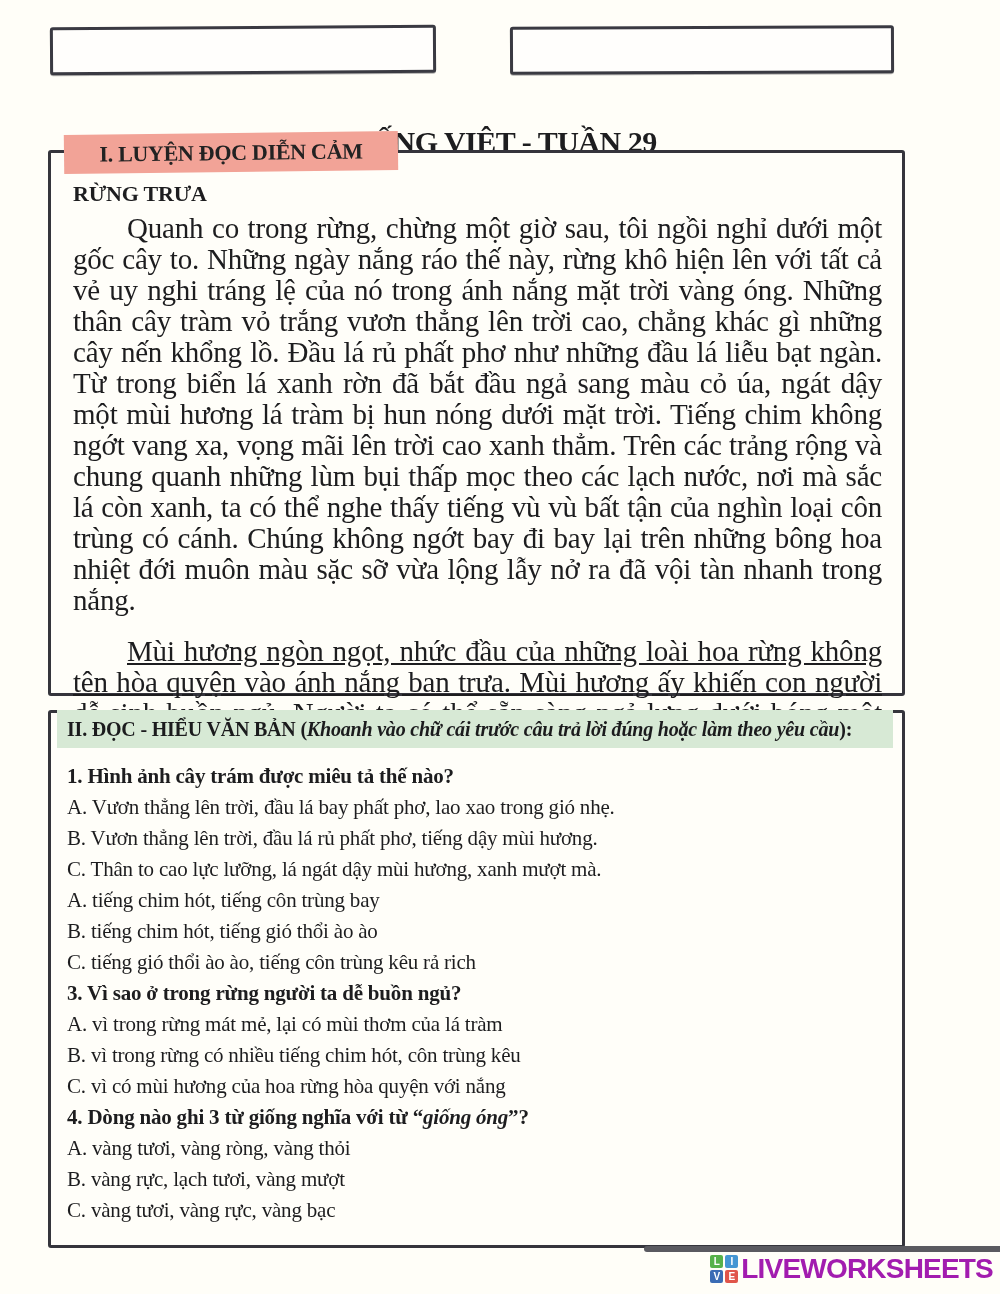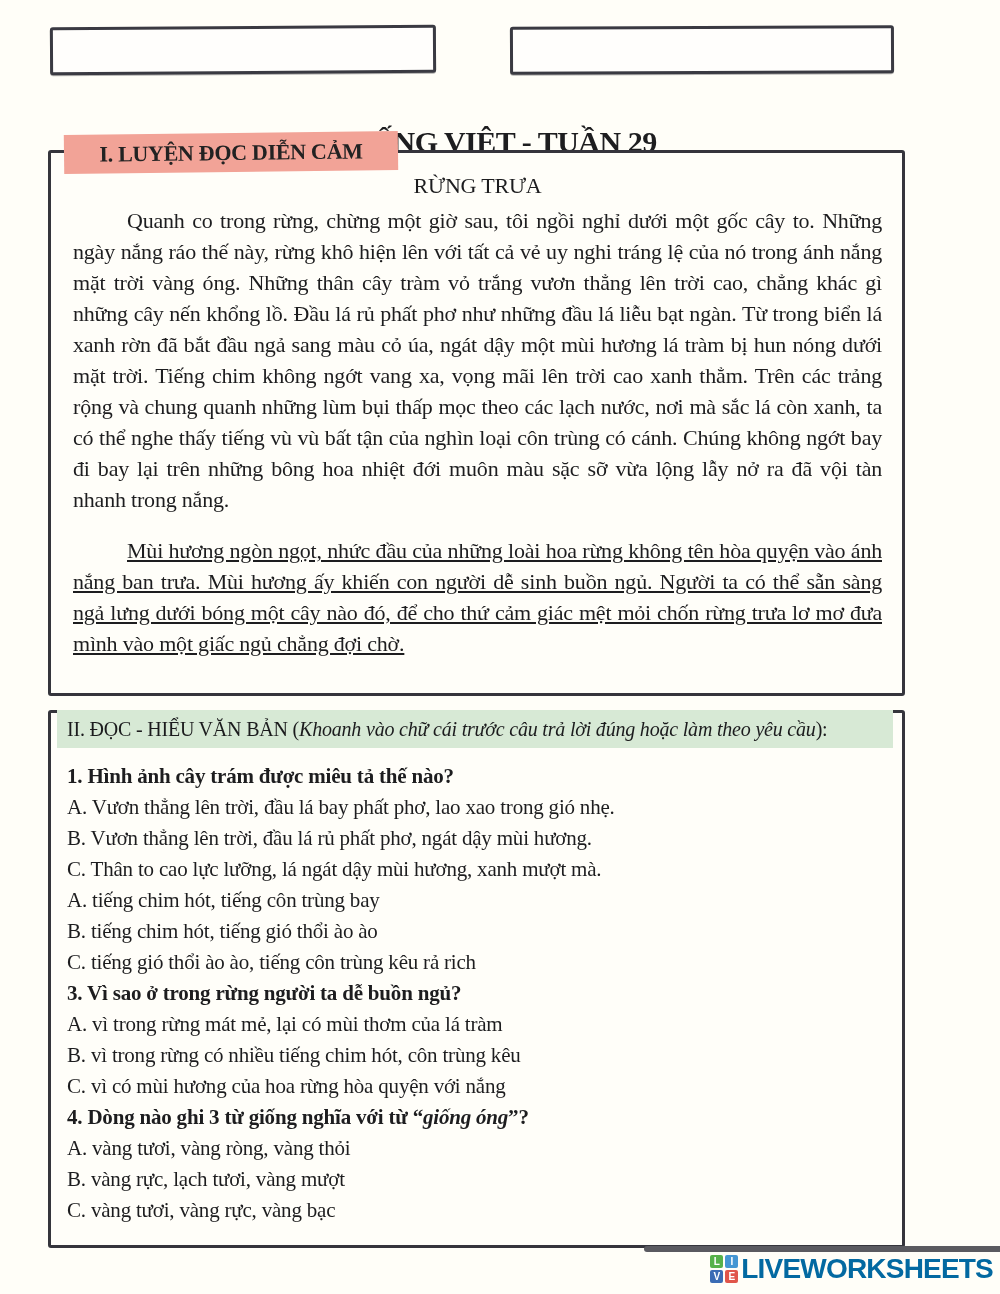--- a/index.html
+++ b/index.html
@@ -28,40 +28,40 @@
     position:absolute;left:48px;top:150px;width:851px;height:540px;
     border:3px solid #35353c;border-radius:3px;background:#fffef9;
   }
   .section1-label{
     position:absolute;left:64px;top:133px;width:334px;height:39px;
     display:flex;align-items:center;justify-content:center;
     font-weight:bold;font-size:22px;letter-spacing:-0.3px;
     transform:rotate(-0.7deg);z-index:3;color:#222;
   }
   .reading{padding:10px 20px 0 22px;}
-  .reading-title{text-align:center;font-weight:normal;font-size:22px;margin:10px 0 6px 0;letter-spacing:-0.2px;}
+  .reading-title{text-align:left;font-weight:bold;font-size:22px;margin:18px 0 6px 0;letter-spacing:-0.2px;}
   .reading p{
     margin:0;text-align:justify;text-indent:54px;
-    font-size:22px;line-height:31px;letter-spacing:-0.2px;
+    font-size:29px;line-height:31px;letter-spacing:-0.2px;
   }
   .reading p + p{margin-top:20px;text-decoration:underline;}
   .attribution{
     text-align:right;padding-right:84px;font-size:22px;margin-top:8px;
   }
   .attribution .author{font-style:italic;}
 
   
   .section2-box{
     position:absolute;left:48px;top:710px;width:851px;height:532px;
     border:3px solid #35353c;border-radius:3px;background:#fffef9;
   }
   .section2-label{
     position:absolute;left:6px;top:-3px;width:836px;height:38px;
     display:flex;align-items:center;padding-left:10px;box-sizing:border-box;
-    font-weight:normal;font-size:20px;letter-spacing:-0.2px;z-index:3;color:#1b1b1d;
+    font-weight:bold;font-size:20px;letter-spacing:-0.2px;z-index:3;color:#1b1b1d;
     white-space:nowrap;
   }
   .section2-label .instr{font-style:italic;}
   .questions{
     padding:48px 16px 0 16px;
     font-size:21px;line-height:31px;letter-spacing:-0.2px;
   }
   .q-title{font-weight:bold;}
   .q-title .q-italic{font-style:italic;}
   .option{cursor:pointer;}
@@ -109,21 +109,21 @@
   <div class="section2-label" style="background-color: rgb(215, 233, 213);">
       <span>II. ĐỌC - HIỂU VĂN BẢN (</span>
       <span class="instr">Khoanh vào chữ cái trước câu trả lời đúng hoặc làm theo yêu cầu</span>
       <span>):</span>
     </div>
 
   <div class="questions">
 
     <div class="q-title"><span>1. Hình ảnh cây trám được miêu tả thế nào?</span><span class="q-italic"></span><span></span></div>
     <div class="option">A. Vươn thẳng lên trời, đầu lá bay phất phơ, lao xao trong gió nhẹ.</div>
-    <div class="option">B. Vươn thẳng lên trời, đầu lá rủ phất phơ, ngát dậy mùi hương.</div>
+    <div class="option">B. Vươn thẳng lên trời, đầu lá rủ phất phơ, tiếng dậy mùi hương.</div>
     <div class="option">C. Thân to cao lực lưỡng, lá ngát dậy mùi hương, xanh mượt mà.</div>
 
     <div class="option">A. tiếng chim hót, tiếng côn trùng bay</div>
     <div class="option">B. tiếng chim hót, tiếng gió thổi ào ào</div>
     <div class="option">C. tiếng gió thổi ào ào, tiếng côn trùng kêu rả rich</div>
 
     <div class="q-title"><span>3. Vì sao ở trong rừng người ta dễ buồn ngủ?</span><span class="q-italic"></span><span></span></div>
     <div class="option">A. vì trong rừng mát mẻ, lại có mùi thơm của lá tràm</div>
     <div class="option">B. vì trong rừng có nhiều tiếng chim hót, côn trùng kêu</div>
     <div class="option">C. vì có mùi hương của hoa rừng hòa quyện với nắng</div>
@@ -137,14 +137,14 @@
 </div>
 
 <div class="footer-rule"></div>
 <div class="footer-logo">
   <div class="logo-grid">
     <span class="logo-sq" style="background-color: rgb(86, 177, 74);">L</span>
     <span class="logo-sq" style="background-color: rgb(68, 150, 211);">I</span>
     <span class="logo-sq" style="background-color: rgb(59, 108, 181);">V</span>
     <span class="logo-sq" style="background-color: rgb(224, 85, 74);">E</span>
   </div>
-  <span class="brand" style="color: #0369a1;">LIVEWORKSHEETS</span>
+  <span class="brand" style="color: #a21caf;">LIVEWORKSHEETS</span>
 </div>
 
 </body></html>

